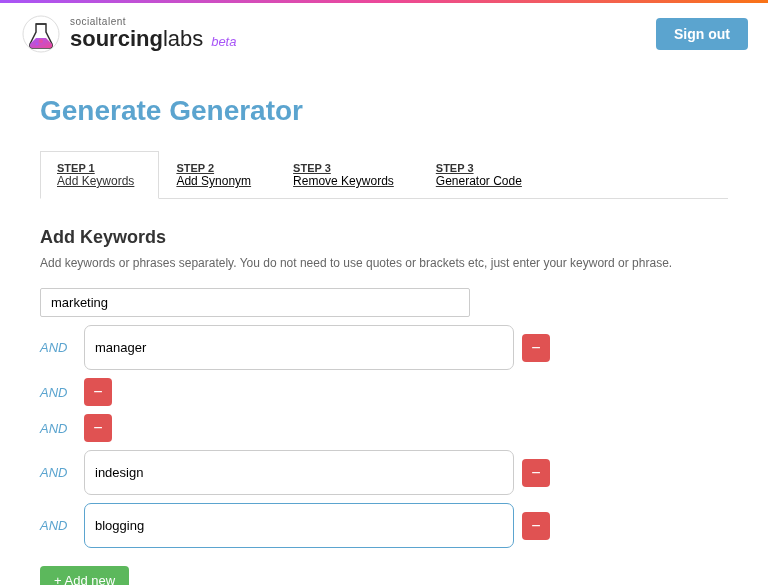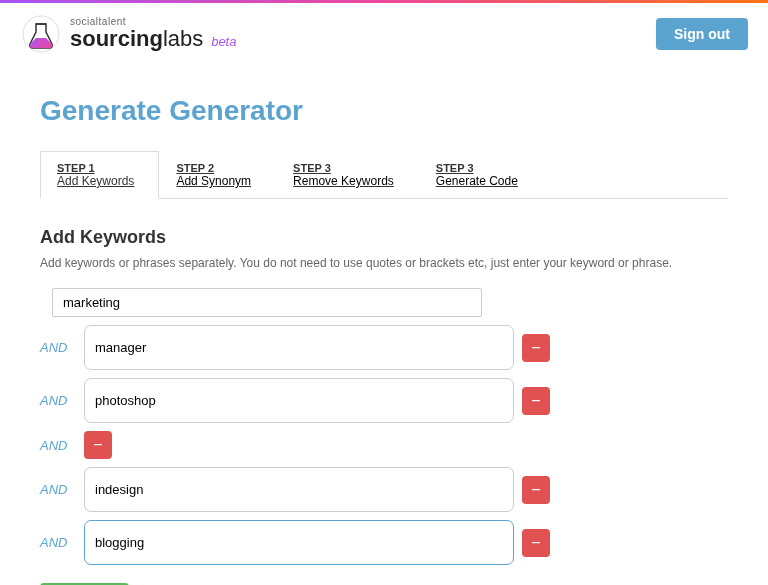--- a/index.html
+++ b/index.html
@@ -135,21 +135,21 @@
       flex: 1;
       max-width: 430px;
       border: 1px solid #ccc;
       padding: 14px 10px;
       font-size: 13px;
       border-radius: 7px;
       outline: none;
     }
     .first-input {
       margin-bottom: 8px;
-      margin-left: 12px;
+      margin-left: 0;
     }
     .first-input input {
       max-width: 430px;
       width: 430px;
       border: 1px solid #ccc;
       padding: 6px 10px;
       font-size: 13px;
       border-radius: 2px;
       outline: none;
     }
@@ -247,21 +247,21 @@
     <div class="step-item">
       <span class="step-num">STEP 2</span>
       <span class="step-label">Add Synonym</span>
     </div>
     <div class="step-item">
       <span class="step-num">STEP 3</span>
       <span class="step-label">Remove Keywords</span>
     </div>
     <div class="step-item">
       <span class="step-num">STEP 3</span>
-      <span class="step-label">Generate Code</span>
+      <span class="step-label">Generator Code</span>
     </div>
   </div>
 
   
   <h2 class="section-title">Add Keywords</h2>
   <p class="section-desc">Add keywords or phrases separately. You do not need to use quotes or brackets etc, just enter your keyword or phrase.</p>
 
   
   <div class="first-input">
     <input type="text" class="keyword-input" style="max-width: 430px; width: 430px;" value="marketing">
@@ -269,21 +269,20 @@
 
   
   <div class="keyword-row">
     <span class="and-label">AND</span>
     <input type="text" class="keyword-input" value="manager" style="">
     <button class="remove-btn">−</button>
   </div>
 
   <div class="keyword-row">
     <span class="and-label">AND</span>
-    <input type="text" class="keyword-input" value="photoshop" style="">
     <button class="remove-btn">−</button>
   </div>
 
   <div class="keyword-row">
     <span class="and-label">AND</span>
     <button class="remove-btn">−</button>
   </div>
 
   <div class="keyword-row">
     <span class="and-label">AND</span>

